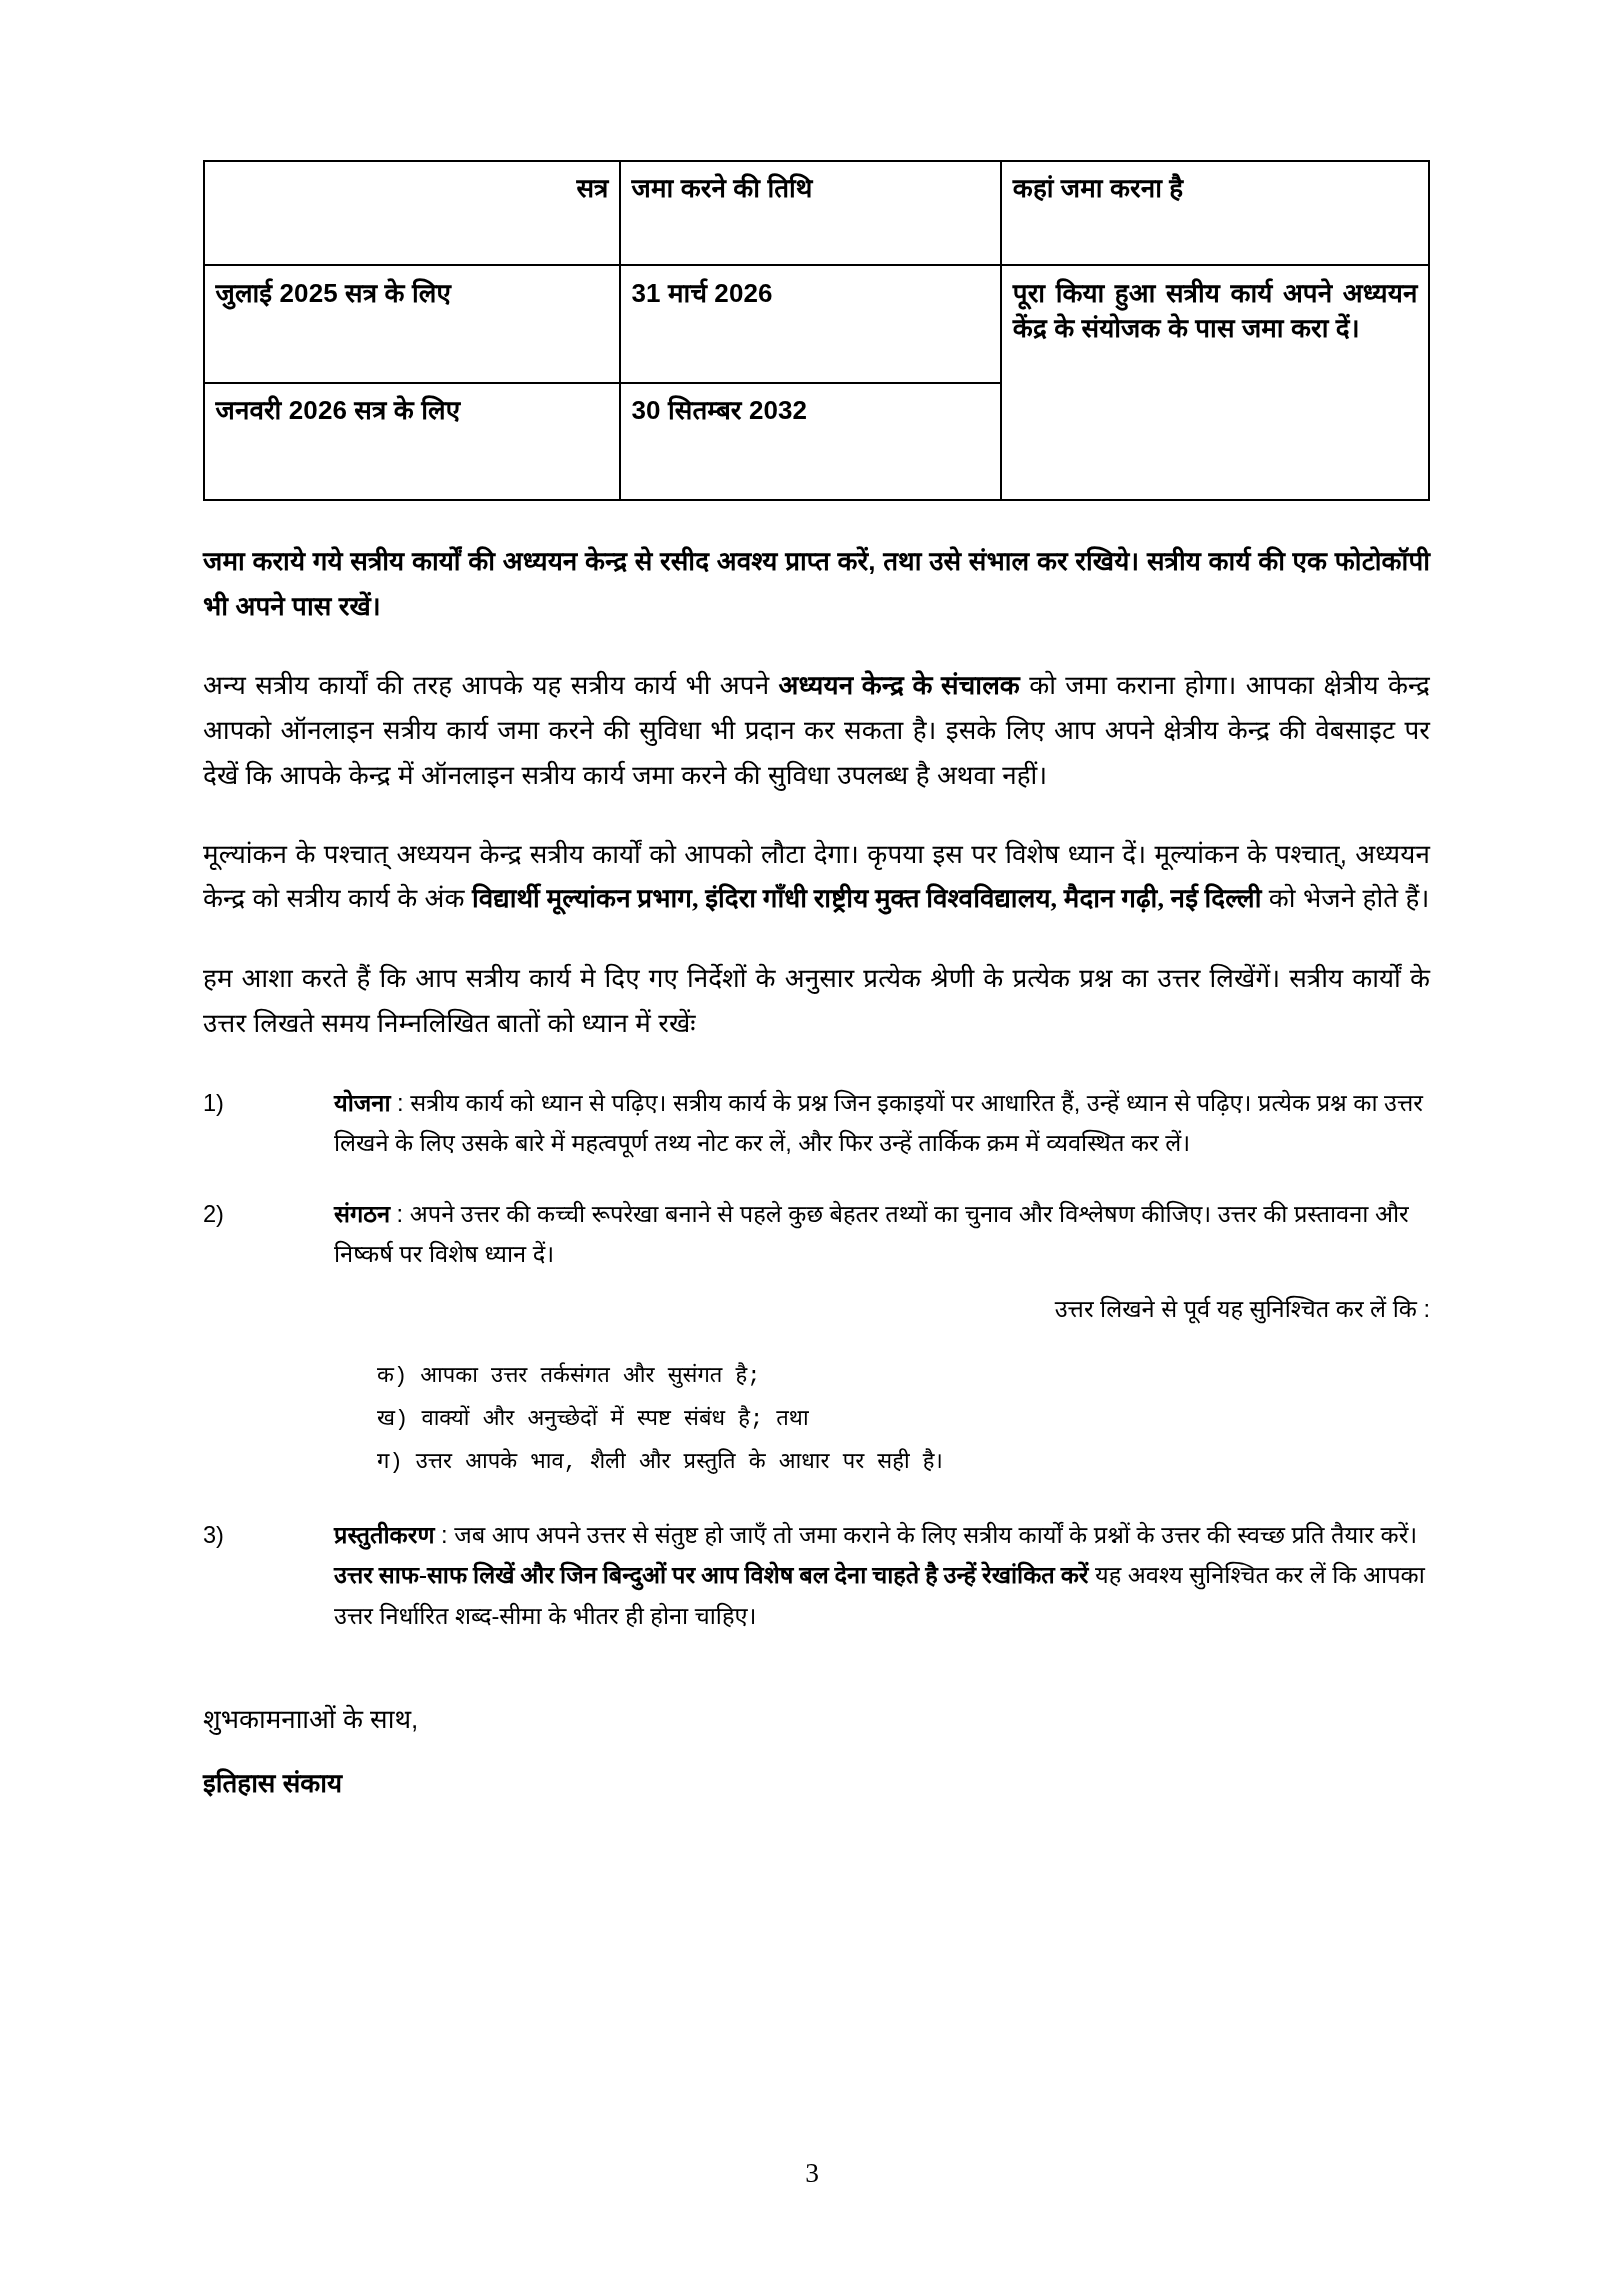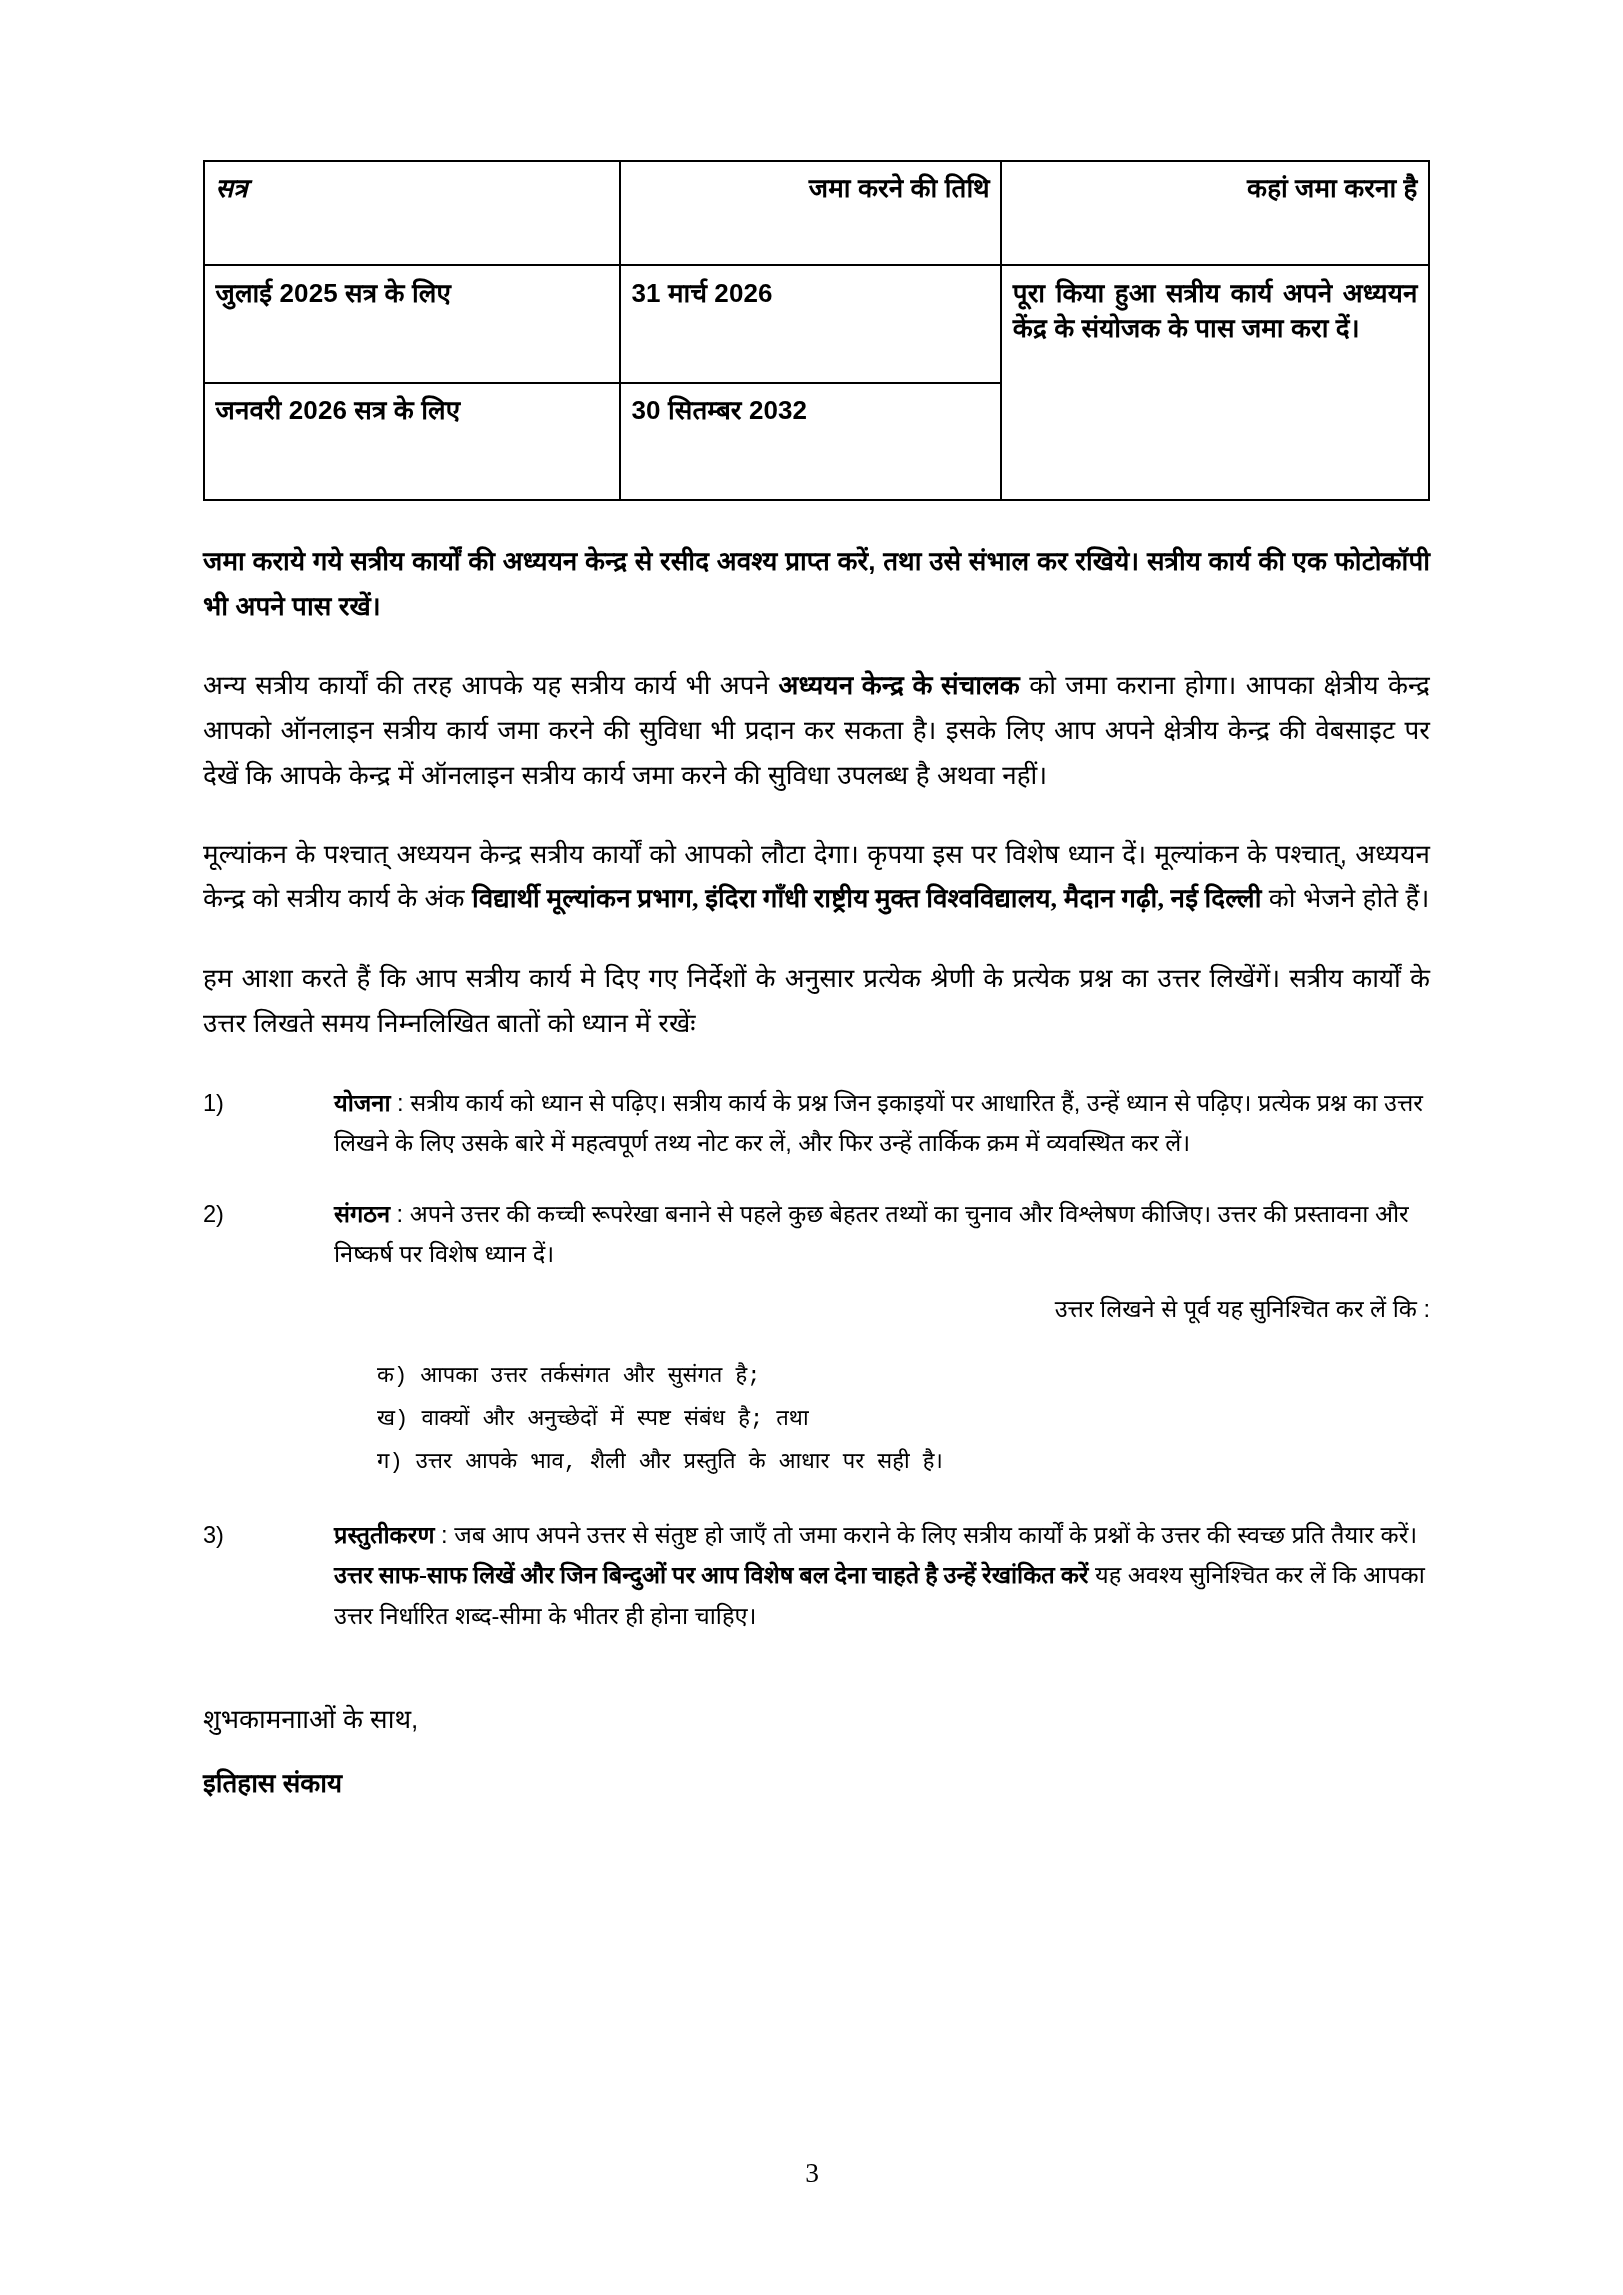--- a/index.html
+++ b/index.html
@@ -41,22 +41,22 @@
     padding: 9.2px 10.5px 9.2px 10.5px;
     font-size: 26px;
     line-height: 1.38;
     font-weight: 700;
     letter-spacing: 0.1px;
   }
   td.col-session  { width: 34.0%; }
   td.col-date     { width: 31.0%; }
   td.col-where    { width: 35.0%; }
 
-  td.hdr-center { text-align: left; font-style: italic; }
-  td.hdr-left   { text-align: right; }
+  td.hdr-center { text-align: right; }
+  td.hdr-left   { text-align: left; }
 
   td.cell-pad-head  { height: 84px; }
   td.cell-pad-row1  { height: 97px; }
   td.cell-pad-row2  { height: 97px; }
 
   td.where-cell {
     text-align: justify;
     text-align-last: left;
     line-height: 1.55;
   }

